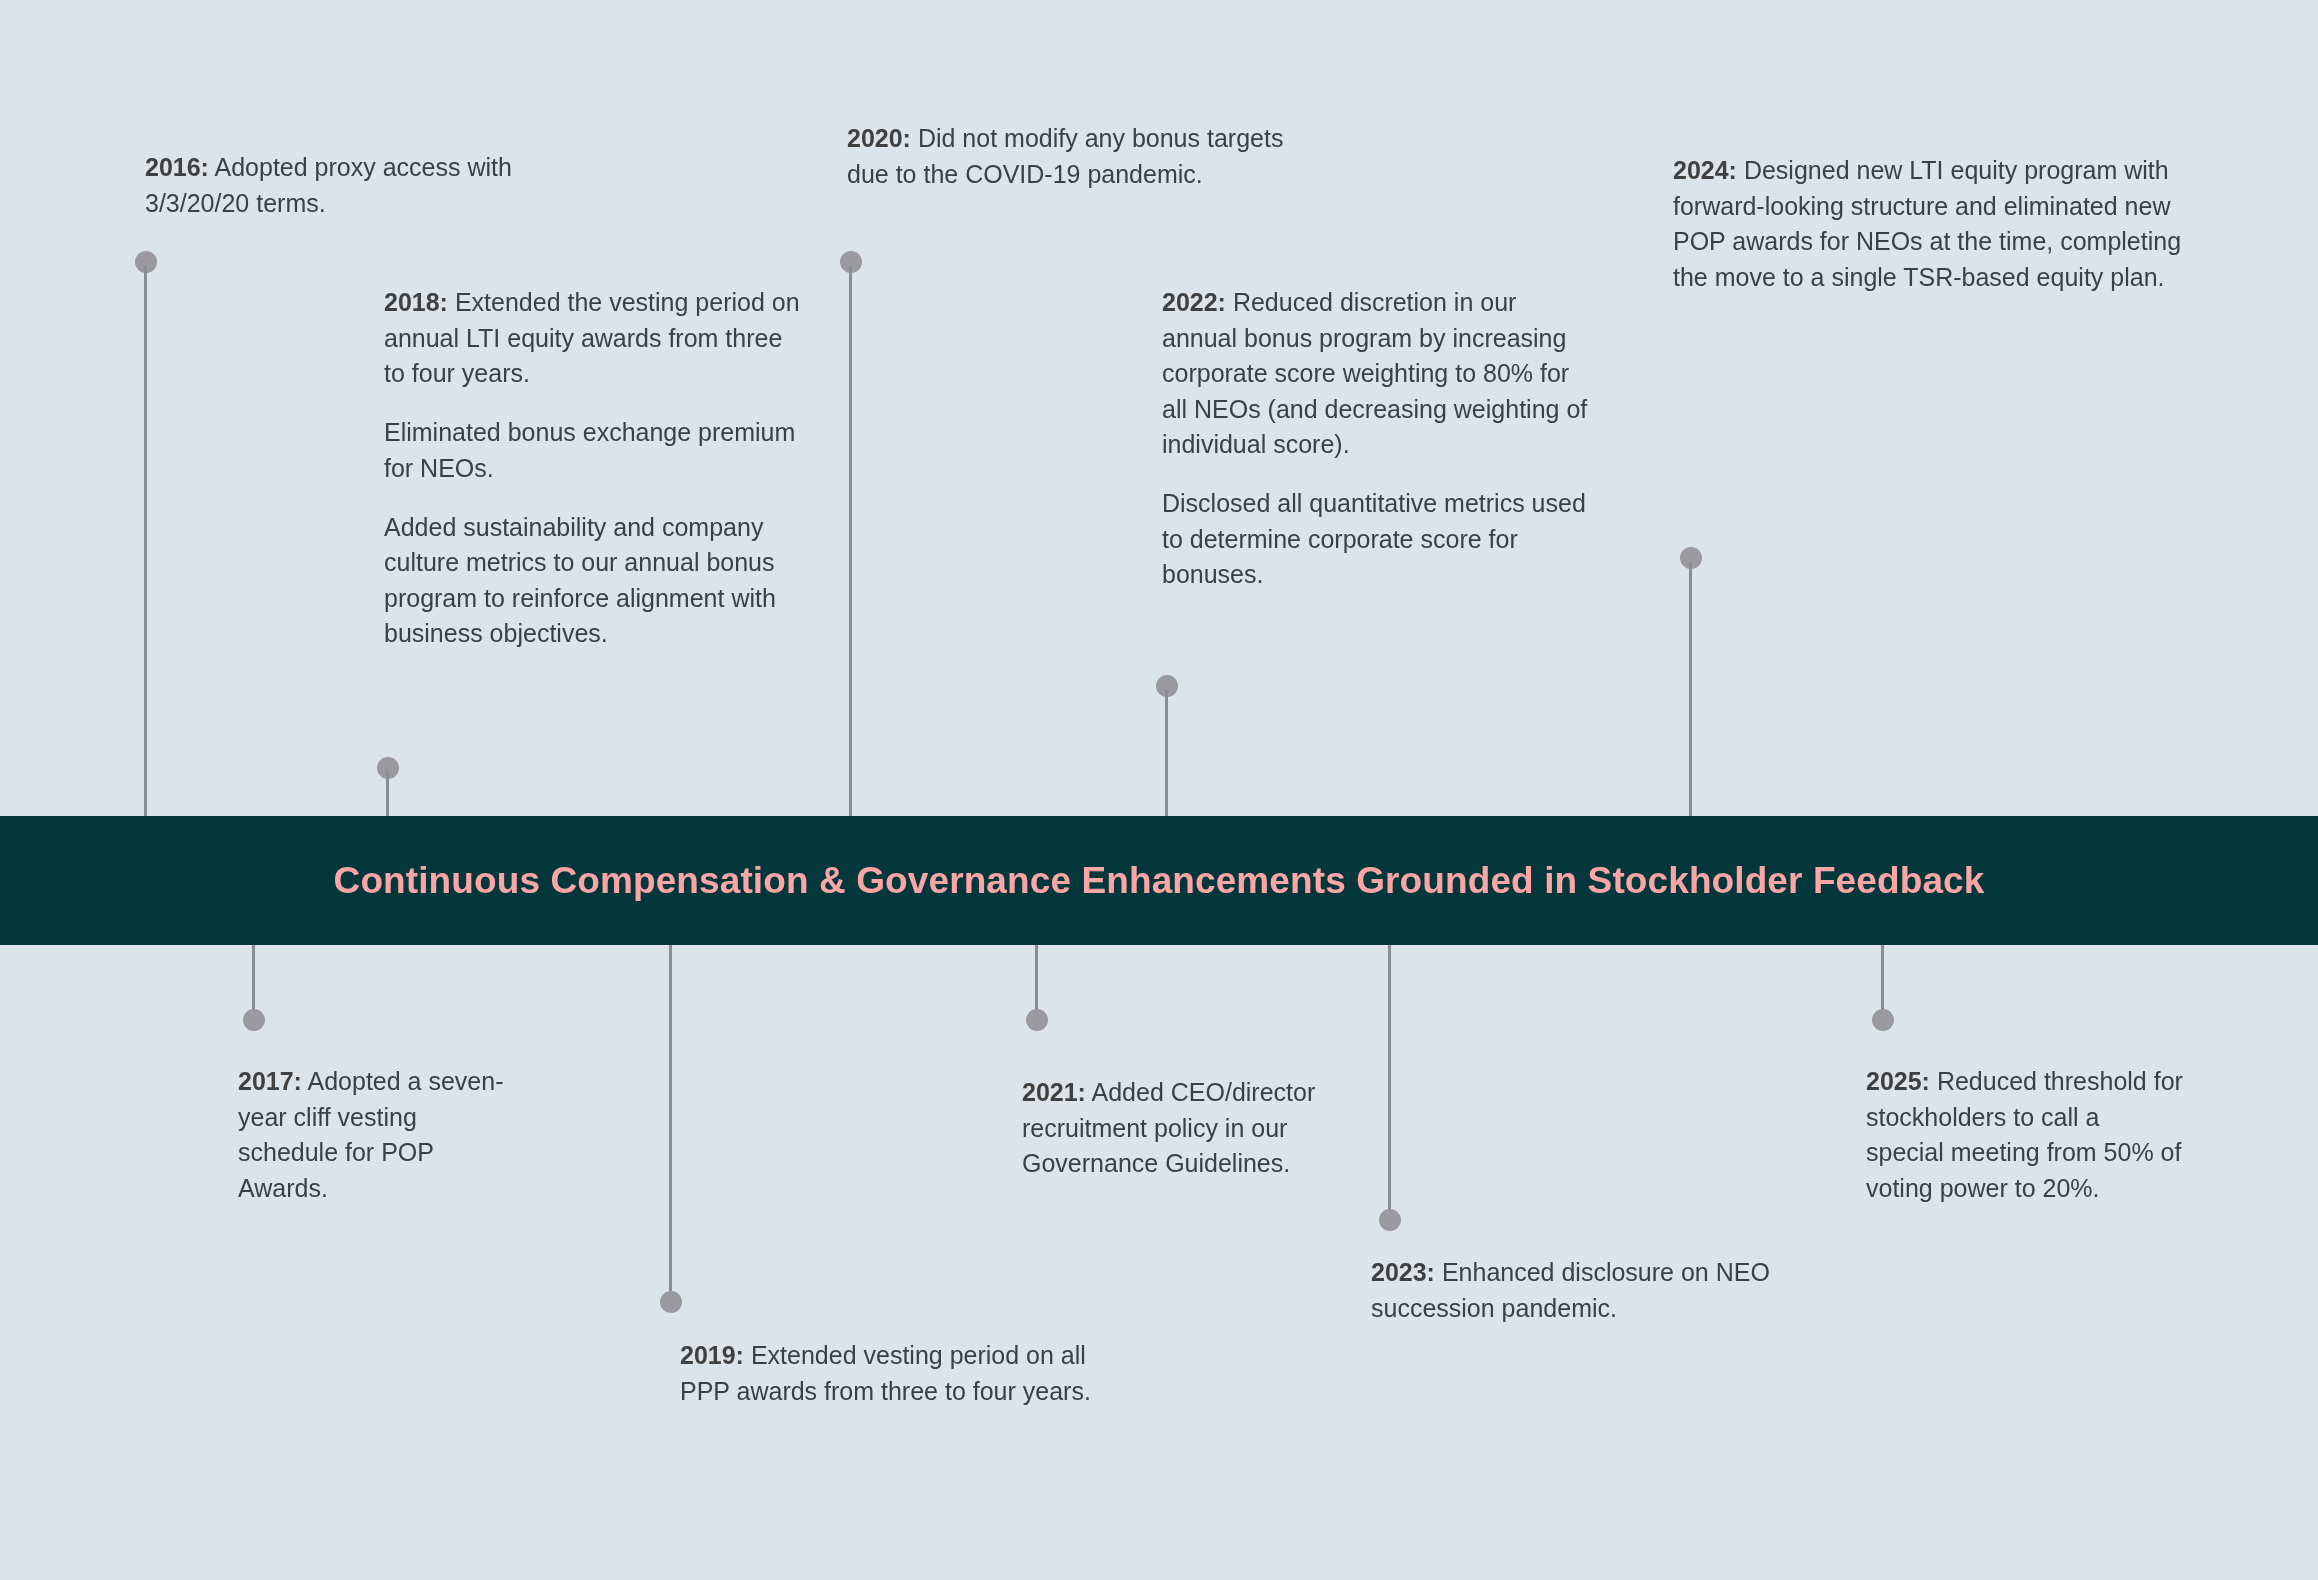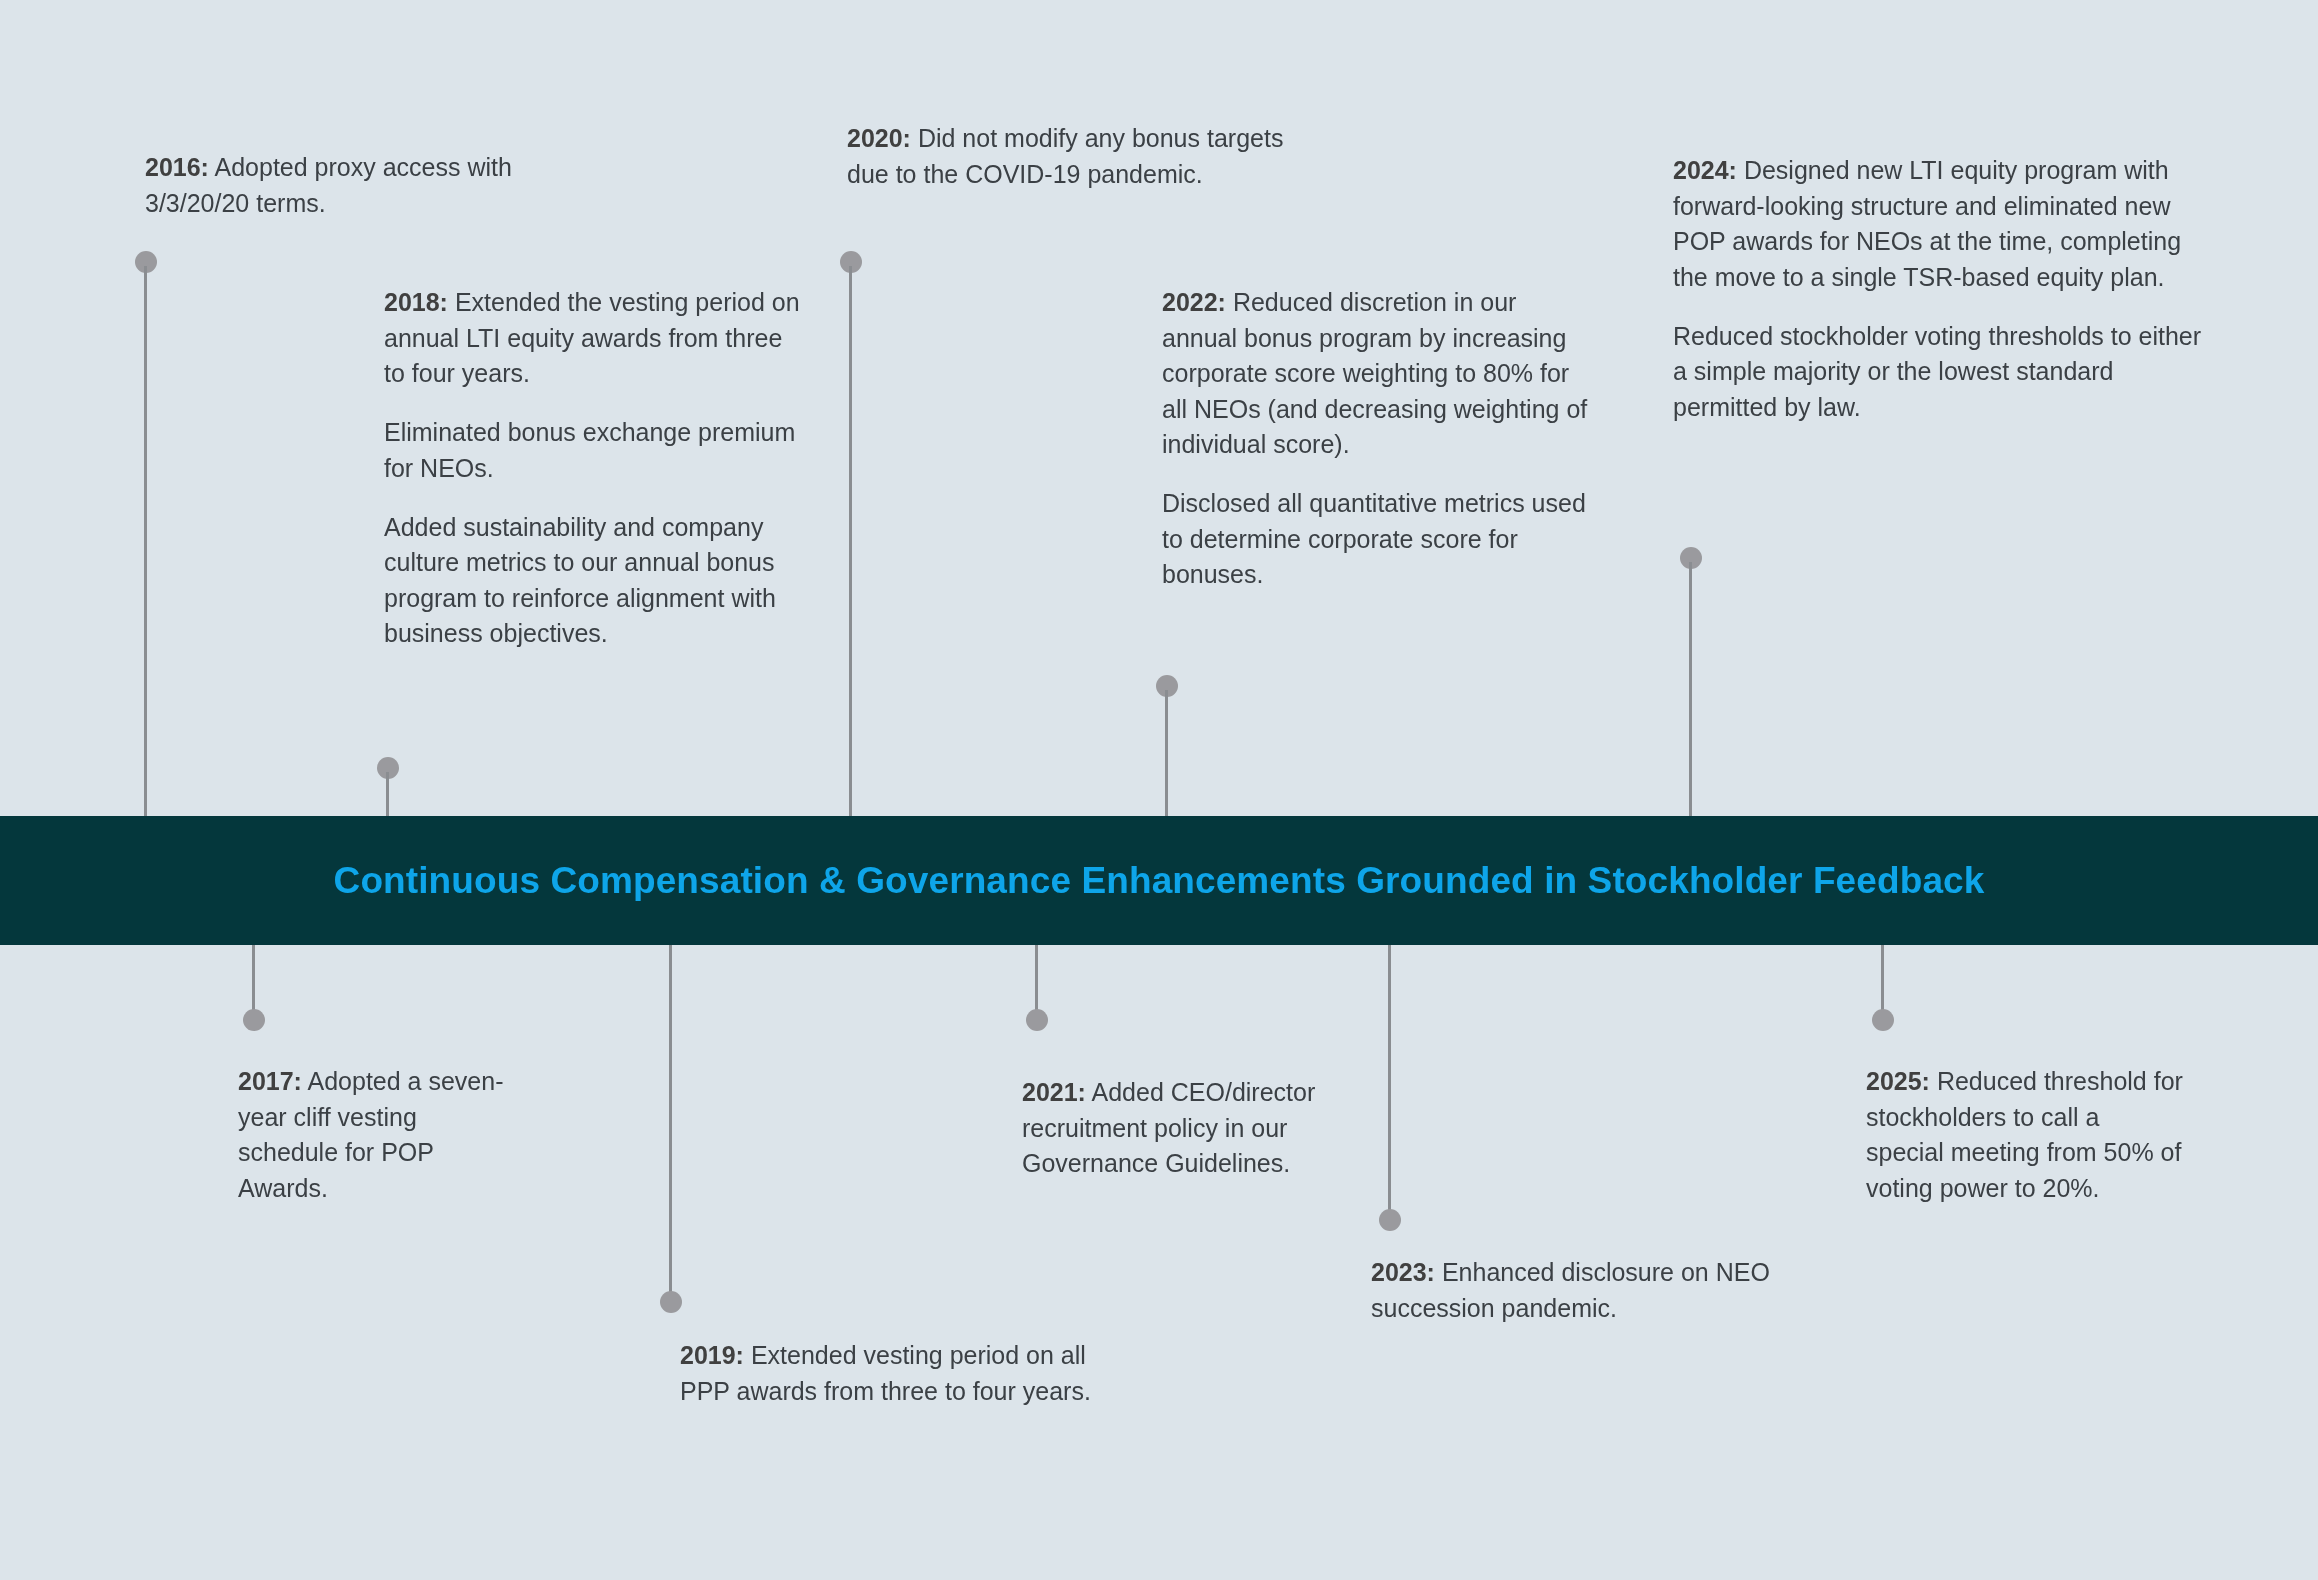--- a/index.html
+++ b/index.html
@@ -28,21 +28,21 @@
     top: 816px;
     width: 2318px;
     height: 129px;
     background: #04373c;
     display: flex;
     align-items: center;
     justify-content: center;
     z-index: 5;
   }
   .banner-title {
-    color: #0ea5e9;
+    color: #fca5a5;
     font-size: 37px;
     font-weight: bold;
     letter-spacing: 0.1px;
     white-space: nowrap;
     font-family: "Liberation Sans", sans-serif;
     text-align: right;
   }
 
   
   .connector {
@@ -157,21 +157,20 @@
     <p><span class="yr">2020:</span> <span>Did not modify any bonus targets due to the COVID-19 pandemic.</span></p>
   </div>
 
   <div class="tl-block" style="left:1162px; top:285px; width:427px;">
     <p><span class="yr">2022:</span> <span>Reduced discretion in our annual bonus program by increasing corporate score weighting to 80% for all NEOs (and decreasing weighting of individual score).</span></p>
     <p>Disclosed all quantitative metrics used to determine corporate score for bonuses.</p>
   </div>
 
   <div class="tl-block" style="left:1673px; top:153px; width:545px;">
     <p><span class="yr">2024:</span> <span>Designed new LTI equity program with forward-looking structure and eliminated new POP awards for NEOs at the time, completing the move to a single TSR-based equity plan.</span></p>
-    <p>Reduced stockholder voting thresholds to either a simple majority or the lowest standard permitted by law.</p>
   </div>
 
   <div class="tl-block" style="left:238px; top:1064px; width:273px;">
     <p><span class="yr">2017:</span> <span>Adopted a seven-year cliff vesting schedule for POP Awards.</span></p>
   </div>
 
   <div class="tl-block" style="left:648px; top:1338px; width:455px;margin-left:32px;">
     <p><span class="yr">2019:</span> <span>Extended vesting period on all PPP awards from three to four years.</span></p>
   </div>
 

